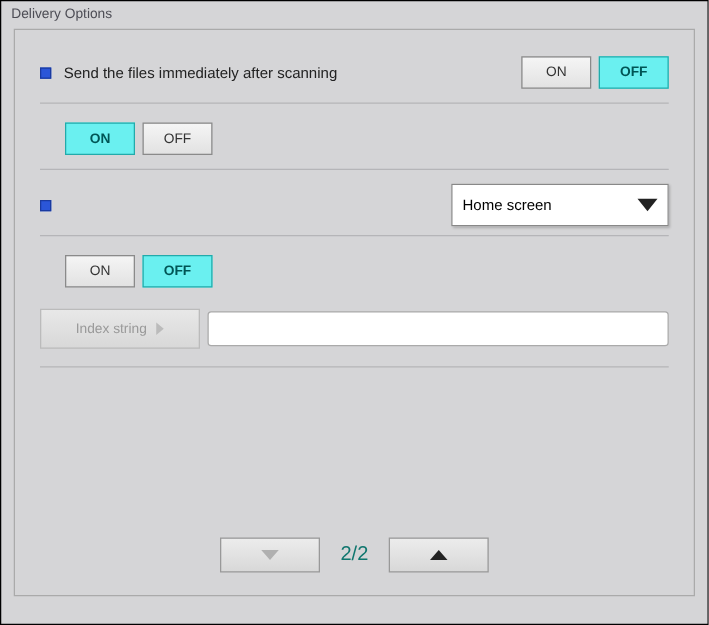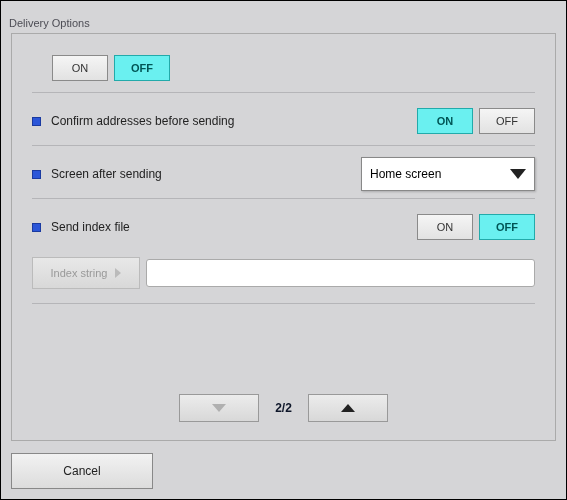--- a/index.html
+++ b/index.html
@@ -16,21 +16,21 @@
   .window {
     width: 567px;
     height: 500px;
     background: #d5d5d7;
     border: 1px solid #000;
     display: flex;
     flex-direction: column;
   }
   .titlebar {
     height: 22px;
-    padding: 16px 8px;
+    padding: 4px 8px;
     font-size: 11px;
     color: #4d4d55;
   }
   .content {
     flex: 1;
     margin: 0 10px 4px 10px;
     border: 1px solid #aaa;
     background: #d5d5d7;
     padding: 14px 20px 8px 20px;
     display: flex;
@@ -103,21 +103,21 @@
     border-right: 8px solid transparent;
     border-top: 10px solid #222;
   }
   .index-row {
     display: flex;
     align-items: center;
     margin-top: 10px;
     gap: 6px;
   }
   .index-btn {
-    width: 108px;
+    width: 128px;
     height: 32px;
     border: 1px solid #bbb;
     background: linear-gradient(#e8e8e8, #d8d8d8);
     color: #999;
     display: flex;
     align-items: center;
     justify-content: center;
     gap: 8px;
     font-size: 11px;
     cursor: default;
@@ -164,23 +164,22 @@
     border-right: 7px solid transparent;
     border-top: 8px solid #b0b0b0;
   }
   .tri-up {
     width: 0; height: 0;
     border-left: 7px solid transparent;
     border-right: 7px solid transparent;
     border-bottom: 8px solid #222;
   }
   .page-text {
-    font-size: 12px;
-    color: #0f172a;
-    font-weight: bold;
+    font-size: 16px;
+    color: #0f766e;
   }
   .footer {
     display: flex;
     justify-content: space-between;
     padding: 8px 10px 10px 10px;
     gap: 10px;
   }
   .footer-btn {
     width: 142px;
     height: 36px;
@@ -222,56 +221,51 @@
 </style>
 </head>
 <body>
 
 <div class="window">
   <div class="titlebar">Delivery Options</div>
 
   <div class="content">
 
     <div class="row">
+      <div class="label-group">
+        <div class="bullet"></div>
+        <span class="label-text">Send the files immediately after scanning</span>
+      </div>
       <div class="toggle-group">
         <div class="toggle-btn">ON</div>
         <div class="toggle-btn active">OFF</div>
       </div>
     </div>
     <div class="divider"></div>
 
     <div class="row">
-      <div class="label-group">
-        <div class="bullet"></div>
-        <span class="label-text">Confirm addresses before sending</span>
-      </div>
       <div class="toggle-group">
         <div class="toggle-btn active">ON</div>
         <div class="toggle-btn">OFF</div>
       </div>
     </div>
     <div class="divider"></div>
 
     <div class="row">
       <div class="label-group">
         <div class="bullet"></div>
-        <span class="label-text">Screen after sending</span>
       </div>
       <div class="dropdown">
         <span>Home screen</span>
         <div class="arrow-down"></div>
       </div>
     </div>
     <div class="divider"></div>
 
     <div class="row">
-      <div class="label-group">
-        <div class="bullet"></div>
-        <span class="label-text">Send index file</span>
-      </div>
       <div class="toggle-group">
         <div class="toggle-btn">ON</div>
         <div class="toggle-btn active">OFF</div>
       </div>
     </div>
 
     <div class="index-row">
       <div class="index-btn">
         <span>Index string</span>
         <div class="tri-right"></div>
@@ -287,17 +281,14 @@
         <div class="tri-down"></div>
       </div>
       <span class="page-text">2/2</span>
       <div class="pager-btn">
         <div class="tri-up"></div>
       </div>
     </div>
   </div>
 
   <div class="footer">
-    <div class="footer-btn">
-      <span>Cancel</span>
-    </div>
   </div>
 </div>
 
 </body></html>

